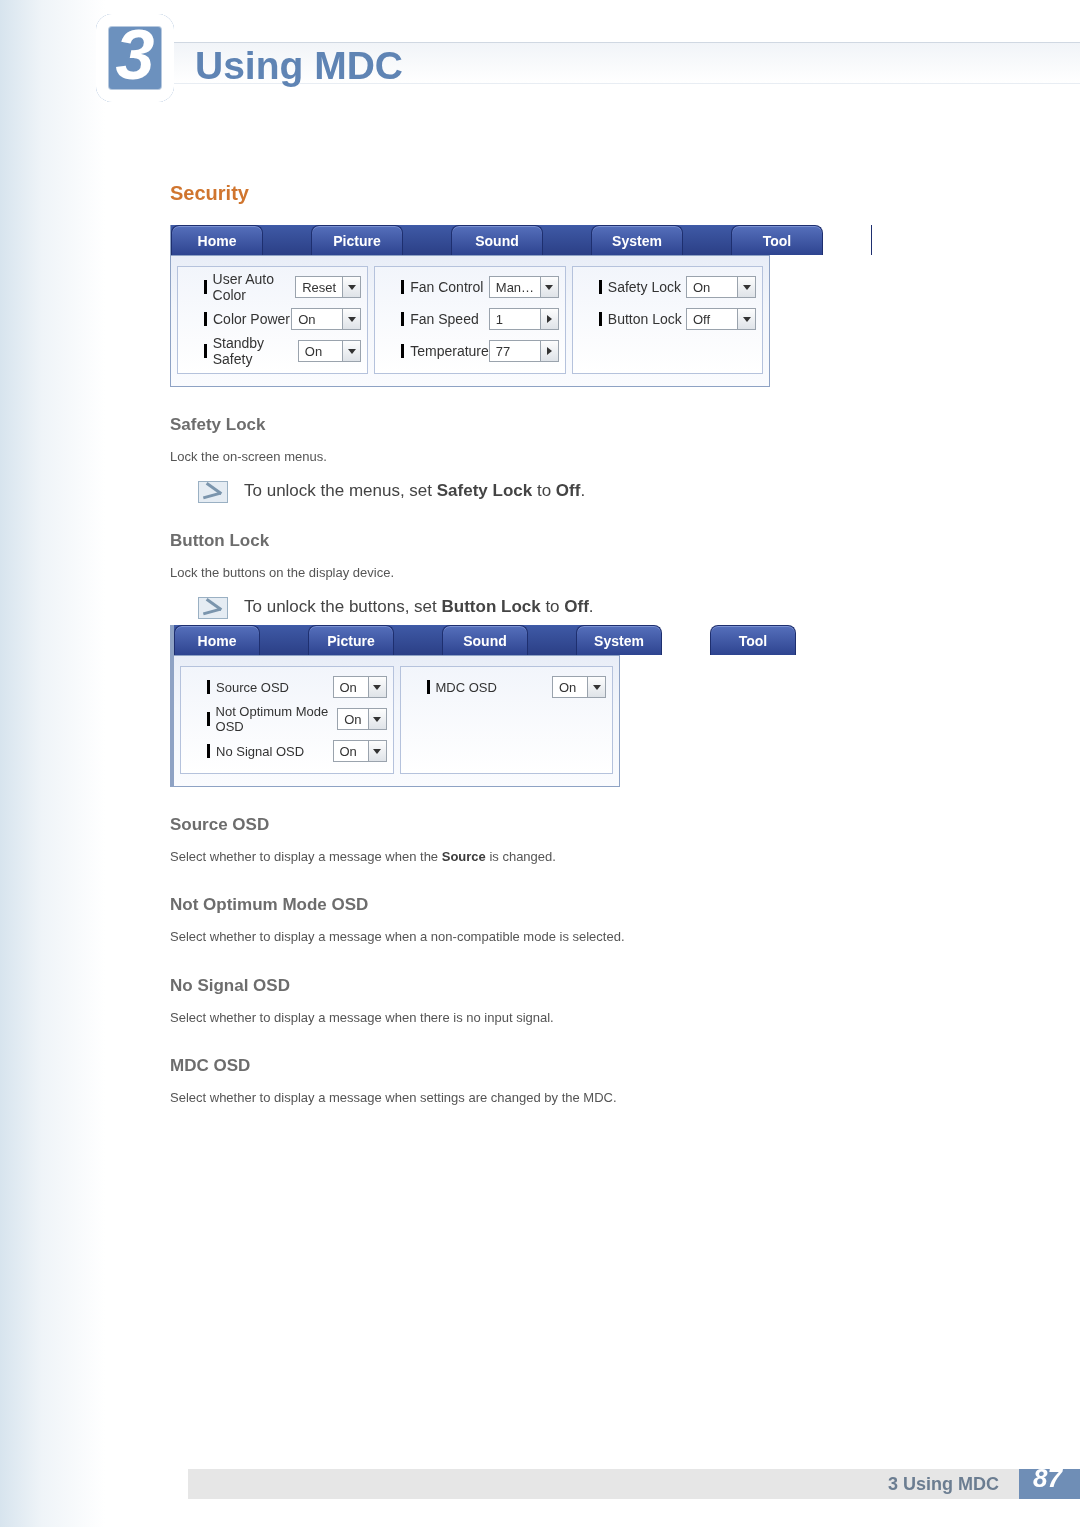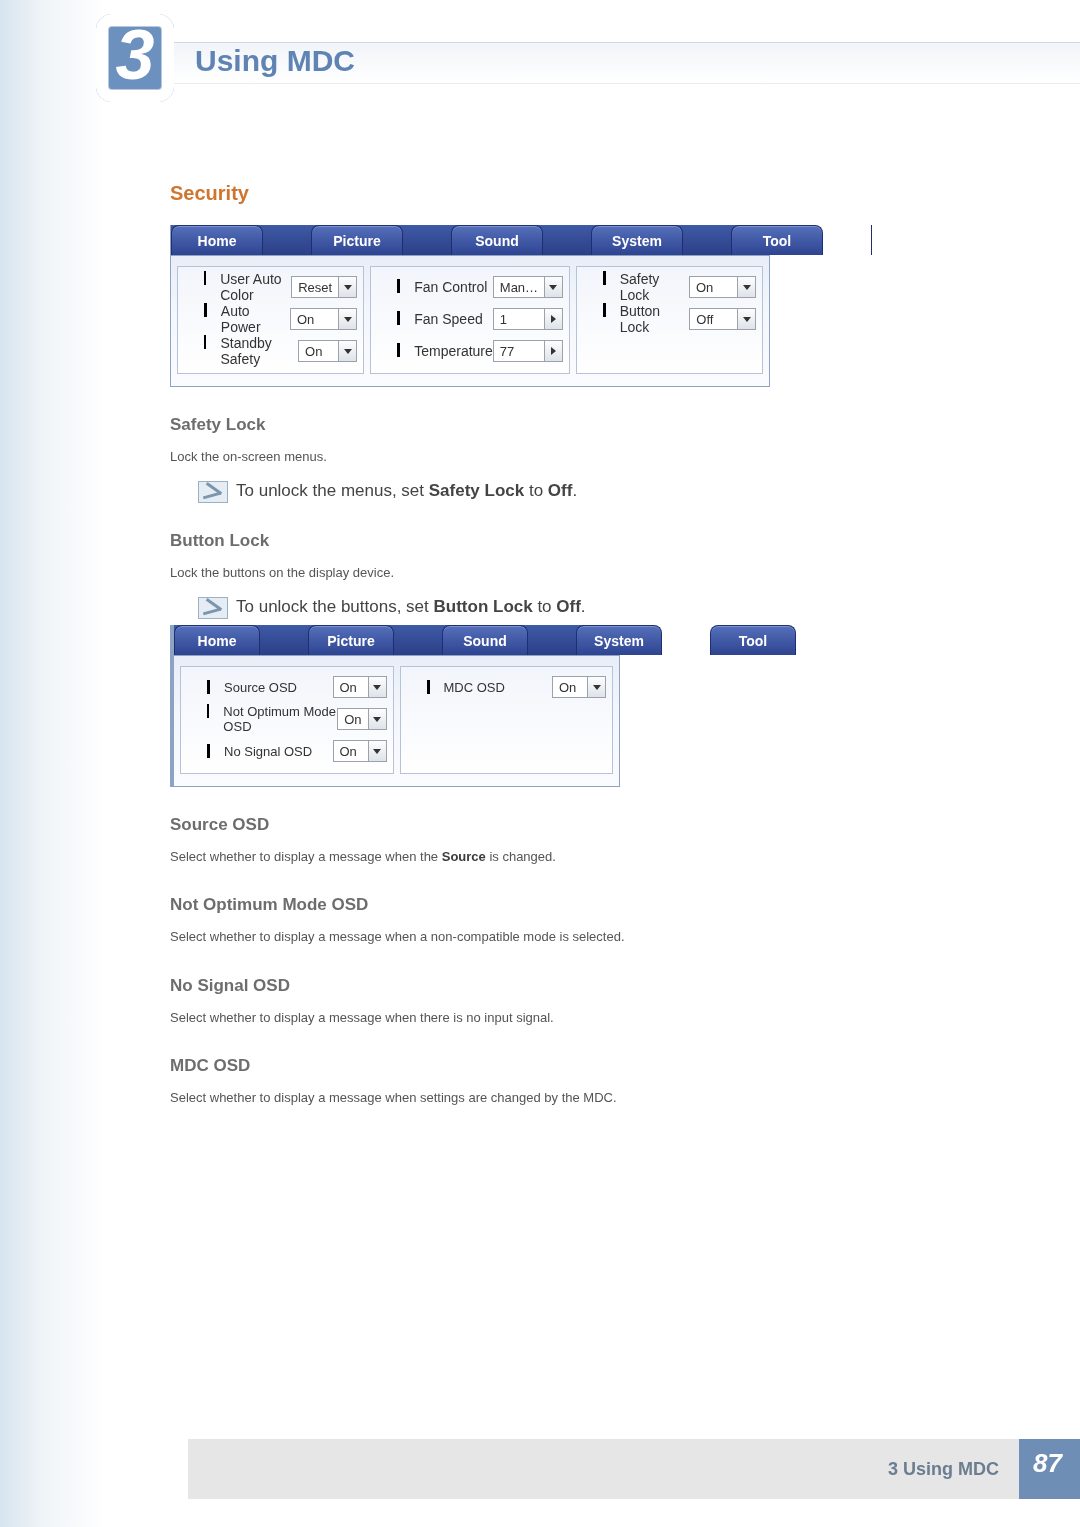--- a/index.html
+++ b/index.html
@@ -11,31 +11,31 @@
 
   
   .header-band { position: absolute; top: 42px; left: 105px; right: 0; height: 42px;
     background: linear-gradient(to bottom, #f1f4f8 0%, #ffffff 100%);
     border-top: 1px solid #d0d8e2; border-bottom: 1px solid #e8edf3; }
   .chapter-badge { position: absolute; top: 14px; left: 96px; width: 78px; height: 88px;
     background: #6c91be; border-radius: 16px;
     box-shadow: inset 0 0 0 12px #ffffff, inset 0 0 0 13px #b7c9df;
     display: flex; align-items: center; justify-content: center; z-index: 2; }
   .chapter-badge span { color: #ffffff; font-size: 70px; font-weight: bold; font-style: italic; line-height: 1; transform: translateY(-3px); }
-  .header-title { position: absolute; top: 44px; left: 195px; font-size: 30px; font-weight: bold; color: #5f84b4; }
+  .header-title { position: absolute; top: 44px; left: 195px; font-size: 39px; font-weight: bold; color: #5f84b4; }
 
   
   .content { position: absolute; top: 182px; left: 170px; width: 760px; }
 
   .h-orange { color: #d0752e; font-size: 20px; font-weight: bold; margin-bottom: 20px; }
   .sub { color: #6d6d6d; font-size: 17px; font-weight: bold; margin-top: 28px; margin-bottom: 12px; }
   .p    { color: #555; font-size: 13px; line-height: 1.55; margin-bottom: 6px; }
   .p .bold { font-weight: bold; color: #3c3c3c; }
 
-  .note-row { display: flex; align-items: flex-start; gap: 8px; margin: 14px 0 6px 0; padding-left: 28px; }
+  .note-row { display: flex; align-items: flex-start; gap: 16px; margin: 14px 0 6px 0; padding-left: 28px; }
   .note-icon { width: 30px; height: 22px; border: 1px solid #9ab0c3; background: #e5ecf3; position: relative; flex-shrink: 0; }
   .note-icon::before, .note-icon::after { content: ""; position: absolute; background: #7b95ad; }
   .note-icon::before { width: 18px; height: 3px; left: 6px; top: 5px; transform: rotate(35deg); }
   .note-icon::after  { width: 18px; height: 3px; left: 4px; top: 12px; transform: rotate(-15deg); }
   .note-text { font-size: 17px; color: #444; }
   .note-text .bold { font-weight: bold; }
 
   
   .panel { border: 1px solid #8ea2c4; border-top: none; }
   .tab-bar { display: flex; height: 30px;
@@ -50,21 +50,21 @@
     background: linear-gradient(to bottom, #3a52a0 0%, #263a82 100%);
     border: 1px solid #1e2f6f; border-bottom: none; border-left: none; height: 30px; }
 
   .panel-body { background: linear-gradient(to bottom, #e8edf7 0%, #f3f6fb 40%, #fafbfe 100%);
     padding: 10px 6px 12px 6px; border-top: 1px solid #8ea2c4; }
   .panel-body.wide { display: grid; grid-template-columns: 1fr 1fr 1fr; column-gap: 6px; }
   .group { background: linear-gradient(to bottom, #f2f5fb 0%, #ffffff 100%);
     border: 1px solid #b5c2dc; padding: 4px 6px 6px 6px; }
 
   .field { display: flex; align-items: center; justify-content: space-between; height: 32px; }
-  .fname { font-size: 14px; color: #333; display: flex; align-items: flex-start; gap: 10px; padding-left: 20px; }
+  .fname { font-size: 14px; color: #333; display: flex; align-items: center; gap: 2px; padding-left: 20px; }
   .tick { display:inline-block; width:3px; height:14px; background:#000; margin-right:4px; }
 
   .dd, .spin { height: 22px; border: 1px solid #9aa3ad; background: #ffffff;
     font-size: 13px; color: #333; display: flex; align-items: center; }
   .dd { width: 70px; }
   .dd .val { flex: 1; padding: 0 6px; }
   .dd .arr { width: 18px; height: 100%; border-left: 1px solid #9aa3ad;
     display: flex; align-items: center; justify-content: center;
     background: linear-gradient(to bottom, #fdfdfd, #dfe3e8); }
   .spin { width: 70px; }
@@ -80,21 +80,21 @@
   
   .panel.osd { width: 450px; }
   .panel-body.osd { display: grid; grid-template-columns: 1fr 1fr; column-gap: 6px; }
   .panel.osd .fname { font-size: 13px; }
   .panel.osd .dd { width: 54px; }
   .panel.osd .tab { flex: 0 0 86px; font-size: 14px; }
 
   .left-edge { border-left: 4px solid #8ea2c4; }
 
   
-  .footer { position: absolute; bottom: 28px; right: 0; display: flex; align-items: stretch; height: 60px; }
+  .footer { position: absolute; bottom: 28px; right: 0; display: flex; align-items: stretch; height: 30px; }
   .footer-left { background: #e6e6e6; color: #6b7d91; font-weight: bold; font-size: 18px;
     display: flex; align-items: center; padding: 0 20px 0 700px; }
   .footer-right { background: #6f8eb6; color: #ffffff; font-size: 26px; font-weight: bold; font-style: italic;
     display: flex; align-items: center; padding: 0 18px 12px 14px; }
 
 </style>
 </head>
 <body>
 
 <div class="left-bar"></div>
@@ -128,21 +128,21 @@
           <div class="dd">
             <span class="val">Reset</span>
             <span class="arr">
                 <span class="tri-down"></span>
               </span>
           </div>
         </div>
         <div class="field">
           <span class="fname">
               <span class="tick"></span>
-              <span>Auto Power</span>
+              <span>Color Power</span>
             </span>
           <div class="dd">
             <span class="val">On</span>
             <span class="arr">
                 <span class="tri-down"></span>
               </span>
           </div>
         </div>
         <div class="field">
           <span class="fname">

